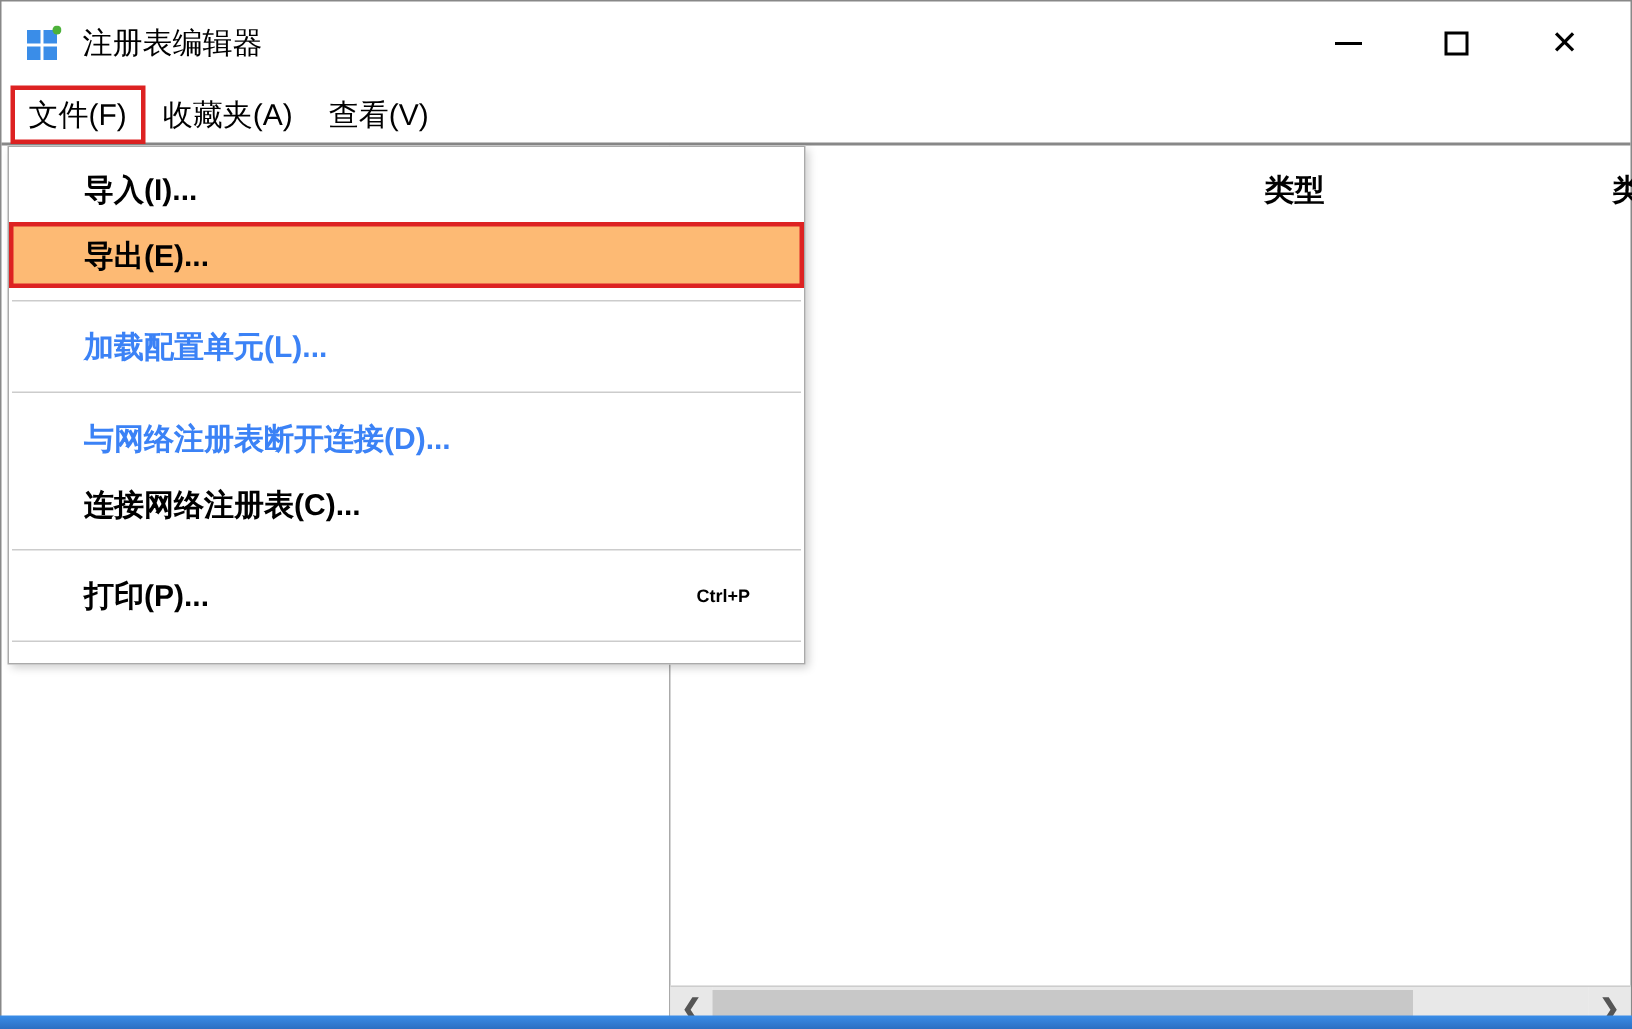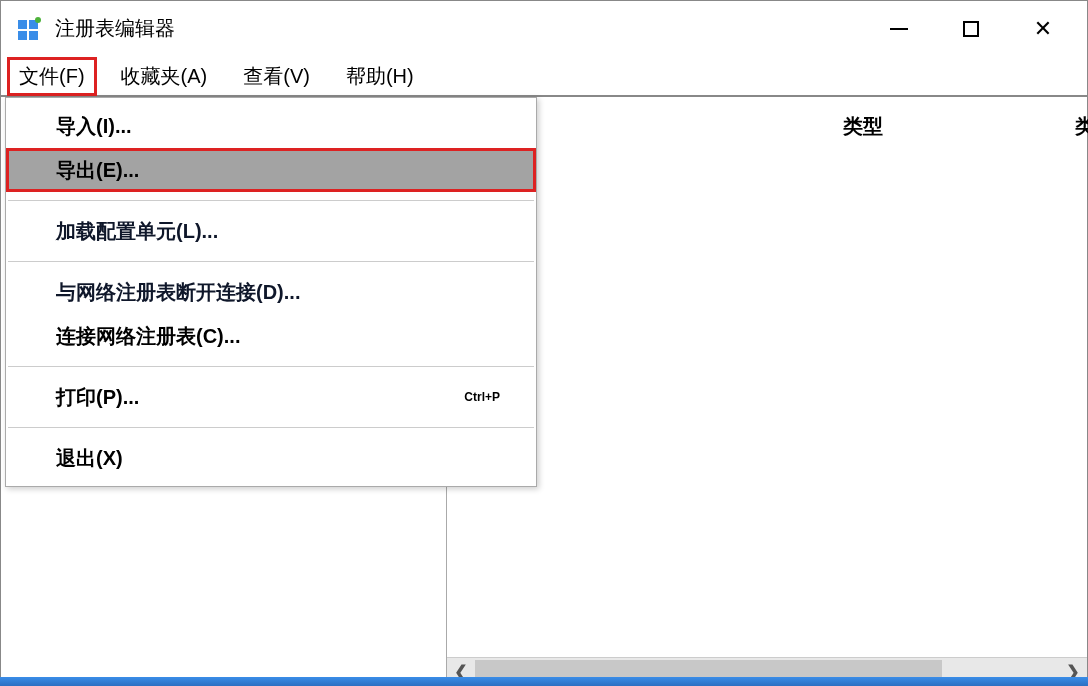--- a/index.html
+++ b/index.html
@@ -83,21 +83,20 @@
       font-size: 22px;
       line-height: 1;
     }
     
     .menubar {
       height: 40px;
       display: flex;
       align-items: flex-start;
       padding: 0 6px;
       border-bottom: 2px solid #888;
-      gap: 12px;
     }
     
     .menu-item {
       padding: 6px 12px;
       font-size: 20px;
       color: #000;
       cursor: pointer;
     }
     
     .menu-item.highlighted {
@@ -129,26 +128,26 @@
       display: flex;
       align-items: center;
       padding: 0 36px 0 50px;
       font-size: 20px;
       color: #000;
       cursor: pointer;
       position: relative;
     }
     
     .dropdown-item.disabled {
-      color: #0f172a;
+      color: #3b82f6;
       cursor: default;
     }
     
     .dropdown-item.highlighted-selected {
-      background: #a3a3a3;
+      background: #fdba74;
       border: 3px solid #d22;
       margin: 0;
       padding: 0 33px 0 47px;
     }
     
     .dropdown-item .shortcut {
       margin-left: auto;
       font-size: 12px;
     }
     
@@ -268,40 +267,38 @@
       <div class="window-control">
         <div class="close-x">✕</div>
       </div>
     </div>
   </div>
 
   <div class="menubar">
     <div class="menu-item highlighted">文件(F)</div>
     <div class="menu-item">收藏夹(A)</div>
     <div class="menu-item">查看(V)</div>
-    <div class="menu-item">帮助(H)</div>
   </div>
 
   <div class="content-area">
 
     <div class="dropdown-menu">
       <div class="dropdown-item">导入(I)...</div>
       <div class="dropdown-item highlighted-selected">导出(E)...</div>
       <div class="dropdown-separator"></div>
       <div class="dropdown-item disabled">加载配置单元(L)...</div>
       <div class="dropdown-separator"></div>
       <div class="dropdown-item disabled">与网络注册表断开连接(D)...</div>
       <div class="dropdown-item">连接网络注册表(C)...</div>
       <div class="dropdown-separator"></div>
       <div class="dropdown-item">
         <span>打印(P)...</span>
         <span class="shortcut">Ctrl+P</span>
       </div>
       <div class="dropdown-separator"></div>
-      <div class="dropdown-item">退出(X)</div>
     </div>
 
     <div class="right-panel">
       <div class="column-headers">
         <div class="column-header type-col">类型</div>
         <div class="column-header partial">类</div>
       </div>
       <div class="list-empty"></div>
       <div class="h-scrollbar">
         <div class="scroll-arrow">❮</div>

